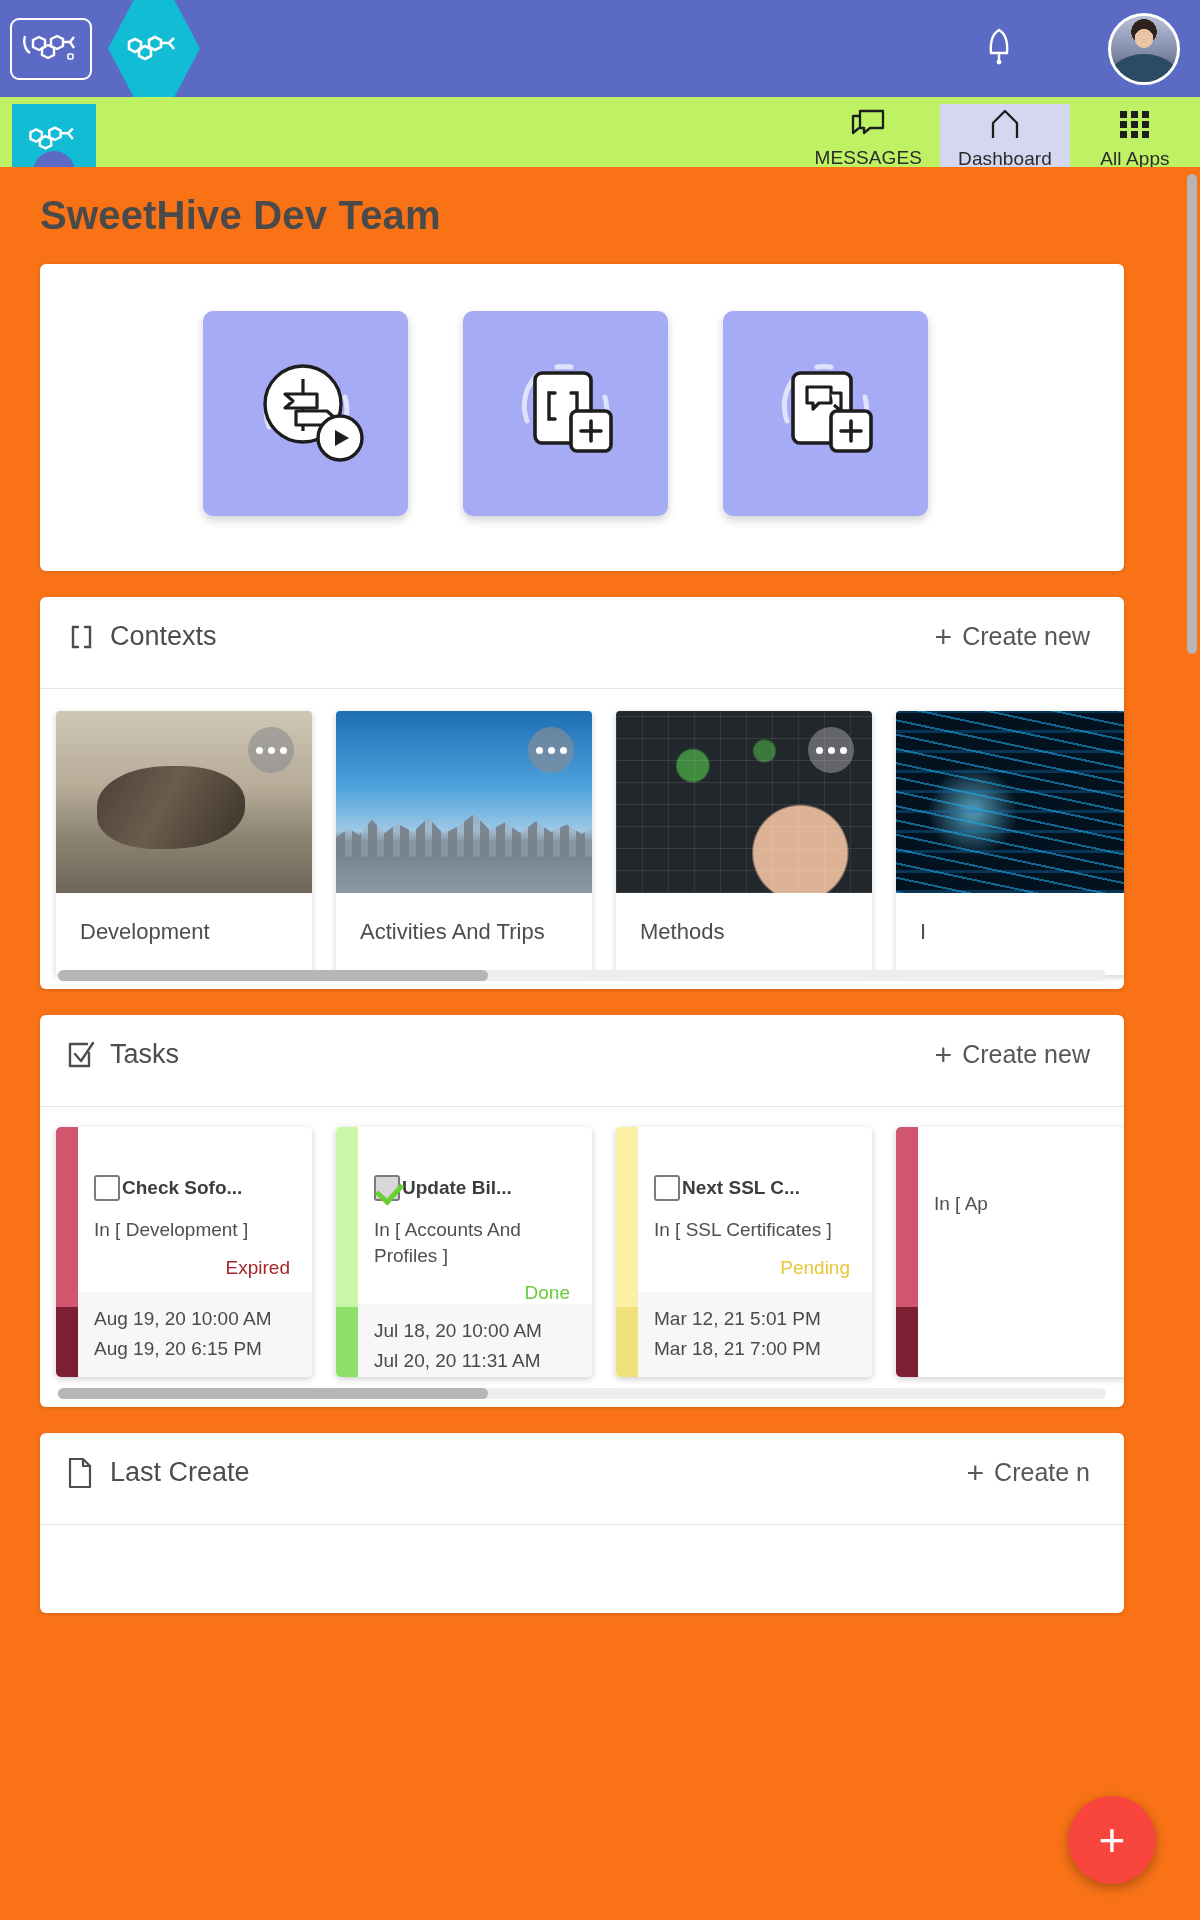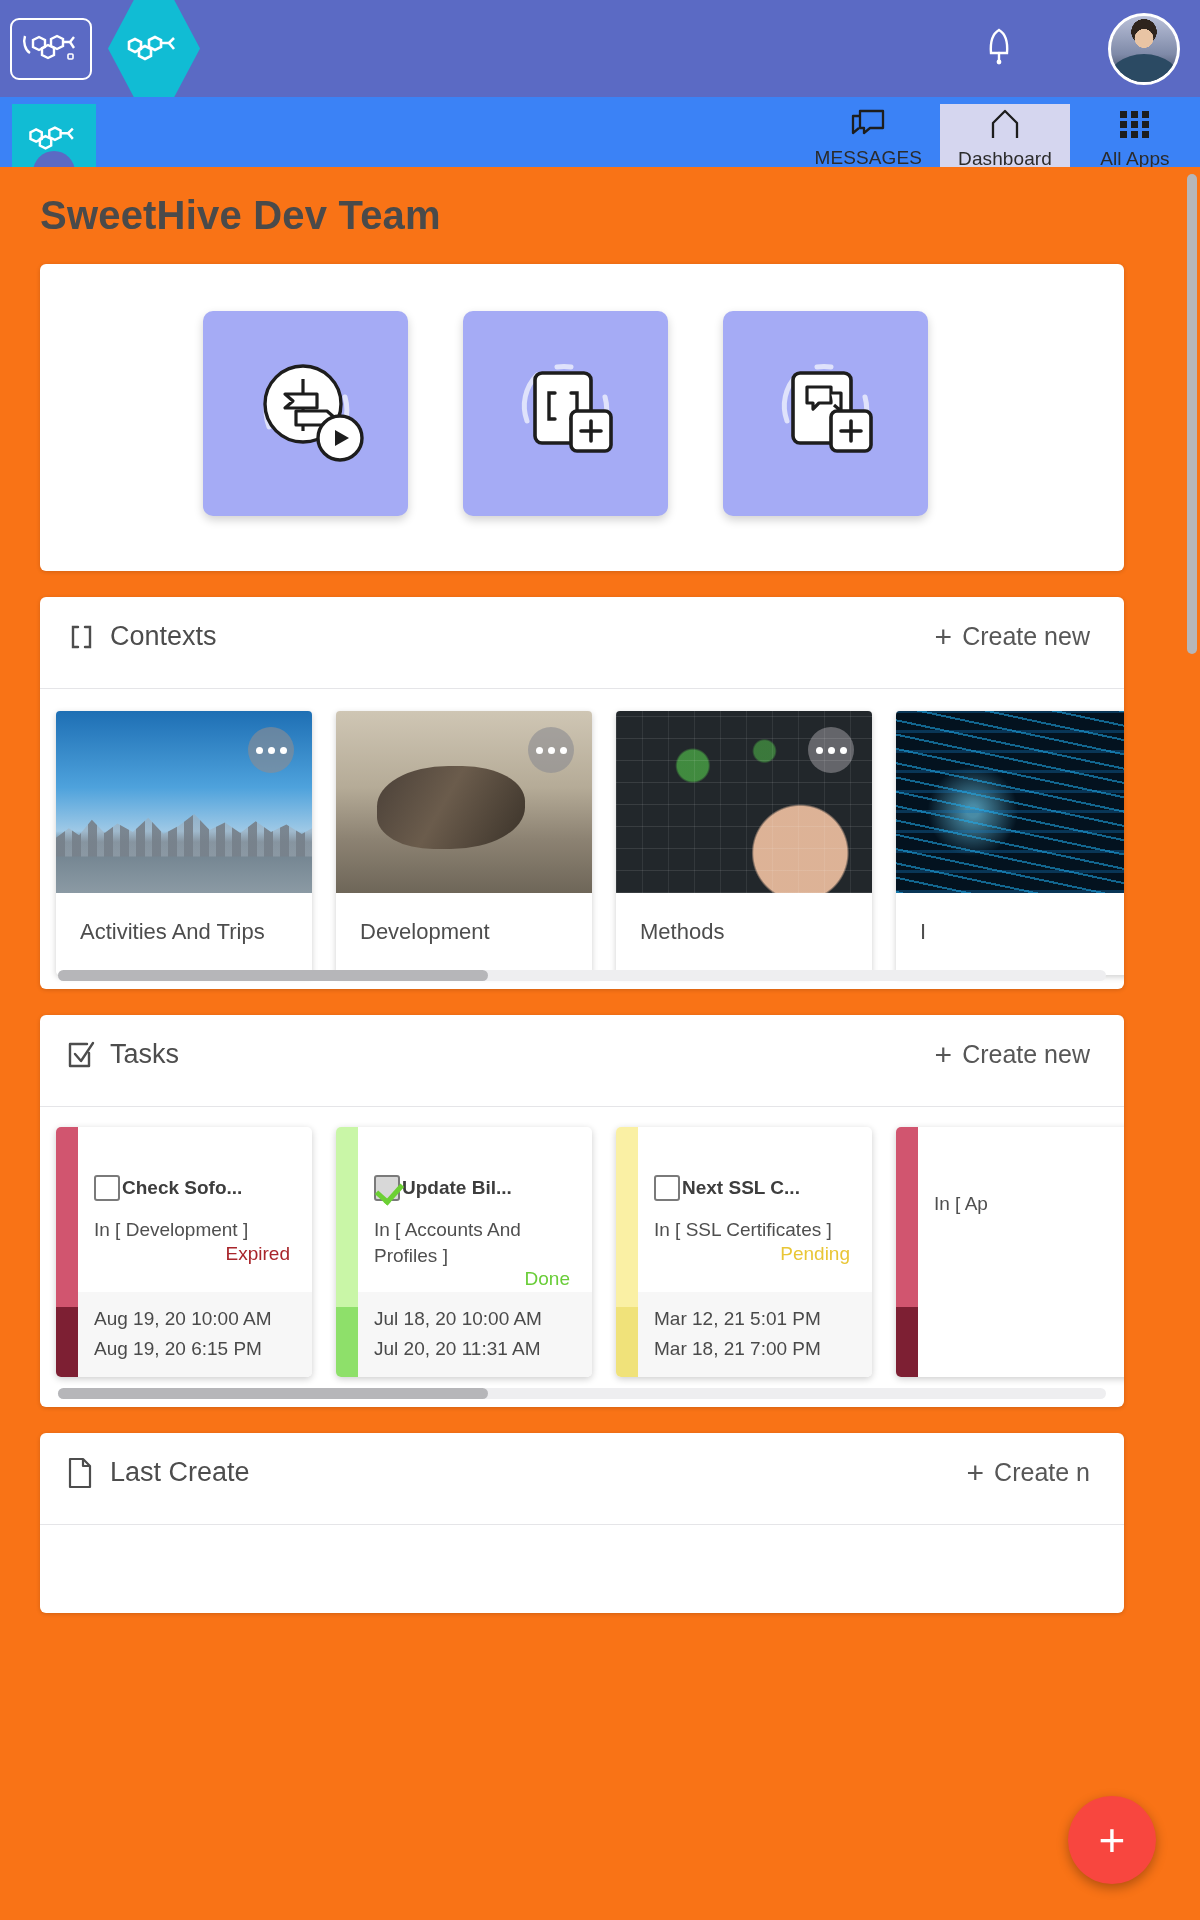--- a/index.html
+++ b/index.html
@@ -46,21 +46,21 @@
       radial-gradient(circle at 50% 24%, #2e241d 0 21%, transparent 21.5%),
       linear-gradient(180deg, #b9c0d8 0%, #7f8aa8 58%, #2f3b52 100%);
   }
   .avatar .shoulders { position:absolute; bottom:0; left:50%; transform:translateX(-50%);
       width:74px; height:28px; border-radius:50% 50% 0 0 / 100% 100% 0 0; background:#2b4a63; }
 
   
   .navbar {
     position: absolute; top: 97px; left: 0;
     width: 1200px; height: 85px;
-    background: #3b82f6;
+    background: #bef264;
     border-bottom: 1px solid #e2e2e6;
     display: flex; align-items: center;
   }
   .nav-logo-tile {
     margin-left: 12px;
     width: 84px; height: 70px;
     background: #11bcd4;
     display: flex; align-items: center; justify-content: center;
     position: relative;
   }
@@ -240,21 +240,21 @@
     border: 2px solid #7a7a7a; border-radius: 3px; background: #fff;
     position: relative;
   }
   .task-check.checked { background:#d8d8d8; }
   .task-check.checked::after{
     content:""; position:absolute; left:5px; top:1px; width:12px; height:20px;
     border:solid #6cd034; border-width:0 5px 5px 0; transform:rotate(42deg);
   }
   .task-title { font-size: 19px; font-weight: bold; color: #3d3d3d; white-space: nowrap; }
   .task-ctx { margin-top: 16px; font-size: 19px; color: #4f4f4f; line-height: 1.35; }
-  .task-status { text-align: right; font-size: 19px; padding-right: 6px; }
+  .task-status { text-align: right; font-size: 19px; margin-top: 14px; padding-right: 6px; }
   .task-dates {
     background: #f7f7f7; padding: 12px 0 14px 38px;
     font-size: 19px; color: #4a4a4a; line-height: 1.55;
   }
 
   
   .fab {
     position: absolute; right: 44px; bottom: 36px;
     width: 88px; height: 88px; border-radius: 50%;
     background: #f8463f;
@@ -445,39 +445,39 @@
       <div class="create-new">
         <span class="plus-glyph">+</span>
         <span>Create new</span>
       </div>
     </div>
 
     <div class="strip">
       <div class="strip-inner">
 
         <div class="ctx-card">
+          <div class="ctx-img img-dev">
+            <div class="ctx-menu">
+                <i></i>
+                <i></i>
+                <i></i>
+              </div>
+          </div>
+          <div class="ctx-name">Development</div>
+        </div>
+
+        <div class="ctx-card">
           <div class="ctx-img img-city">
             <div class="ctx-menu">
                 <i></i>
                 <i></i>
                 <i></i>
               </div>
           </div>
           <div class="ctx-name">Activities And Trips</div>
-        </div>
-
-        <div class="ctx-card">
-          <div class="ctx-img img-dev">
-            <div class="ctx-menu">
-                <i></i>
-                <i></i>
-                <i></i>
-              </div>
-          </div>
-          <div class="ctx-name">Development</div>
         </div>
 
         <div class="ctx-card">
           <div class="ctx-img img-board">
             <div class="ctx-menu">
                 <i></i>
                 <i></i>
                 <i></i>
               </div>
           </div>

